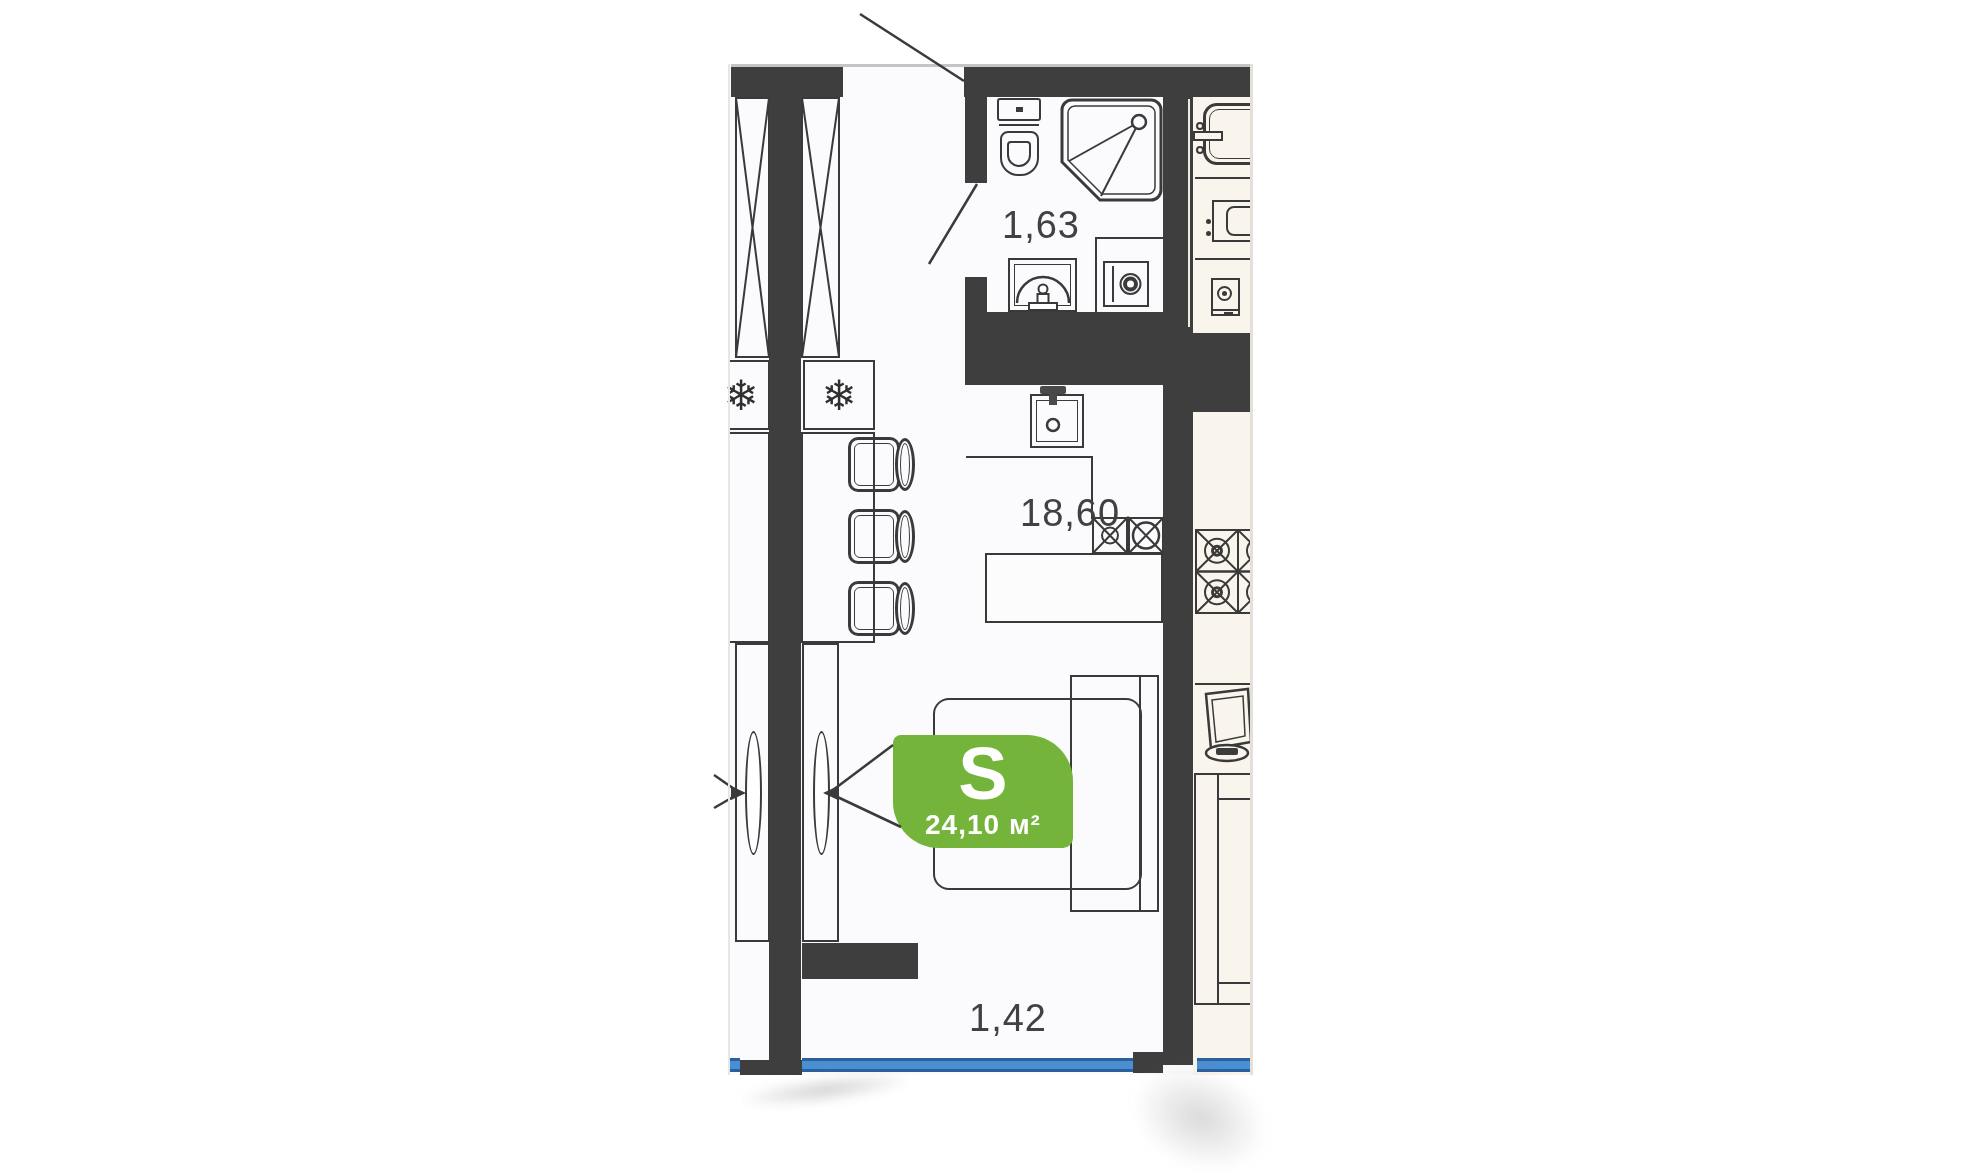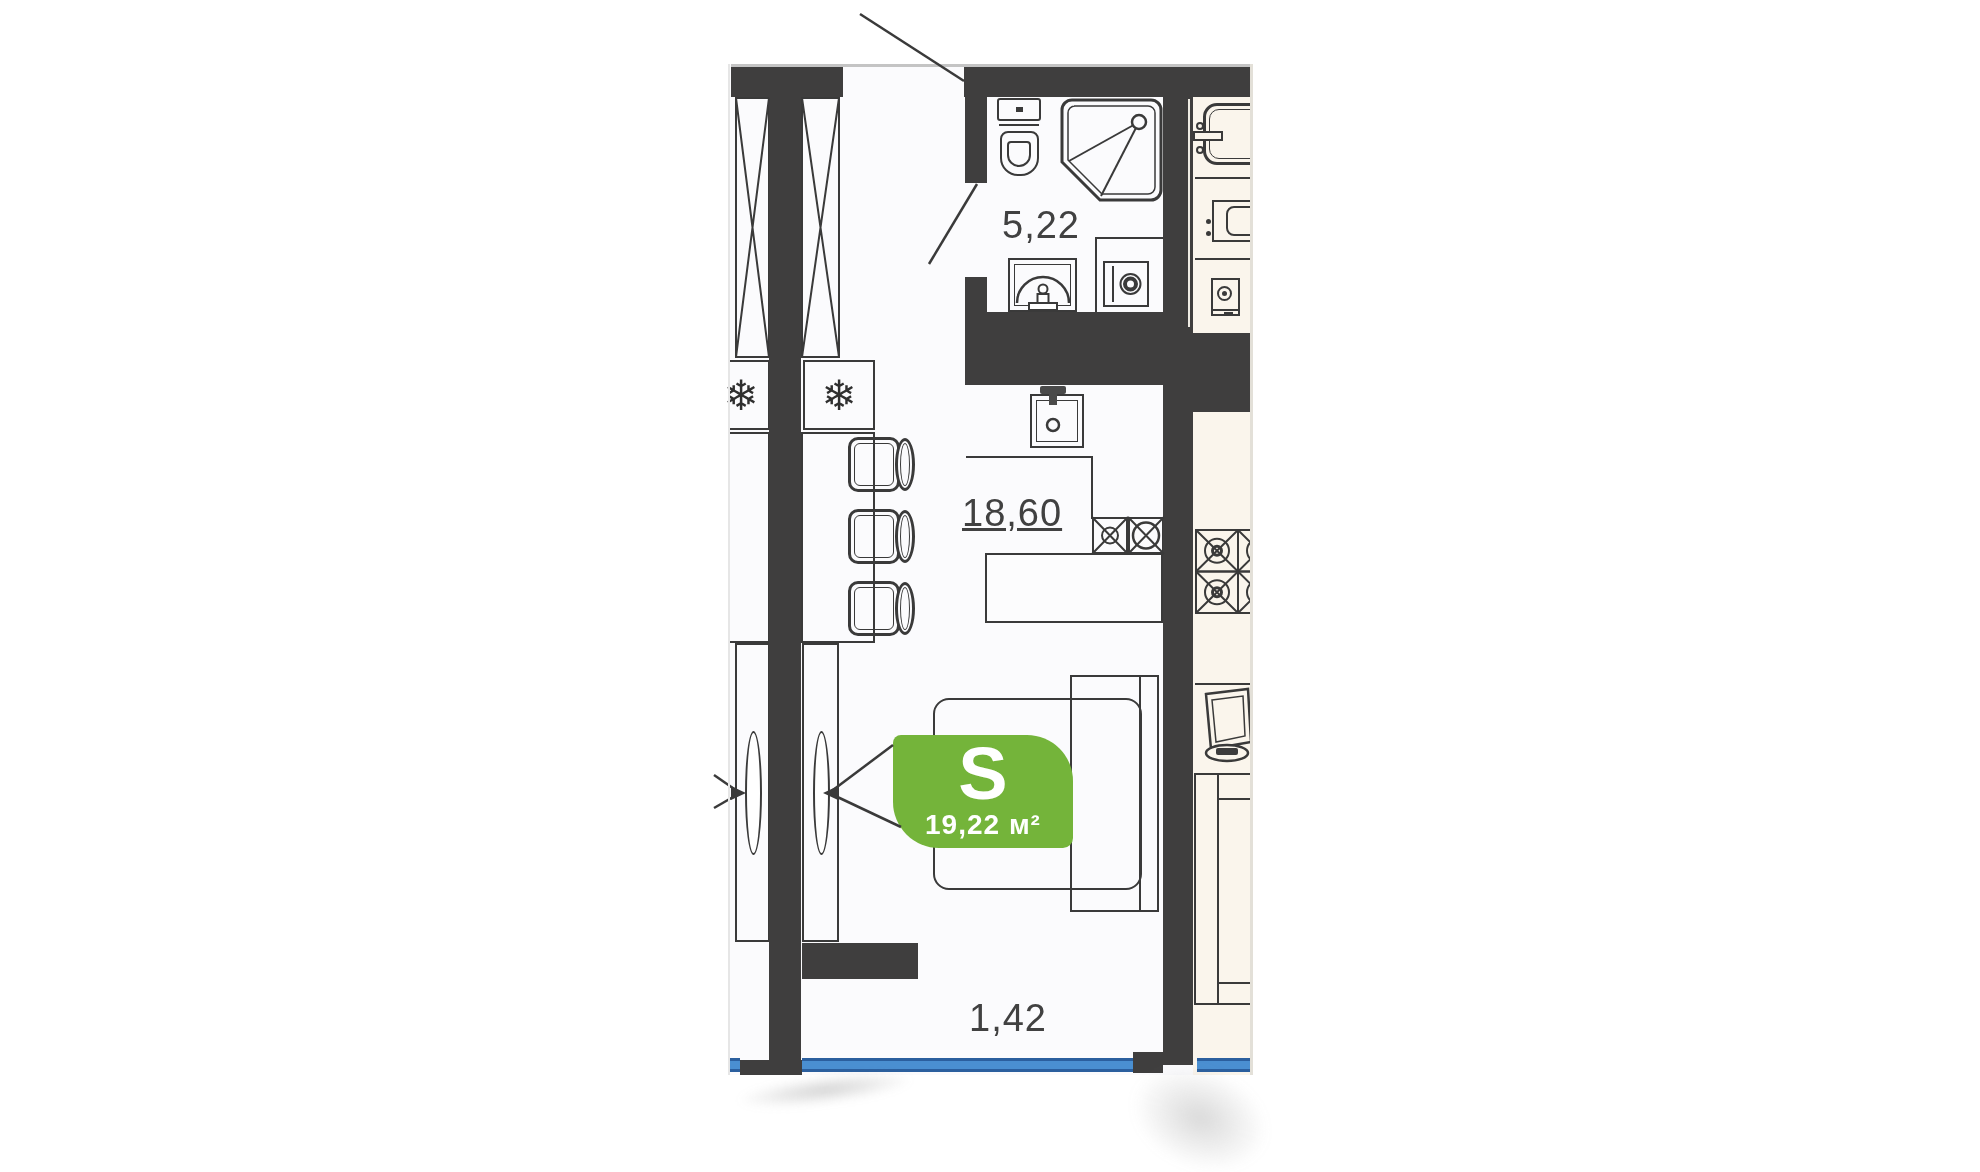--- a/index.html
+++ b/index.html
@@ -100,40 +100,40 @@
   <div class="box" style="left:802px;top:643px;width:37px;height:299px;"></div>
   <div class="lens" style="left:745px;top:731px;"></div>
   <div class="lens" style="left:813px;top:731px;"></div>
 
   <div class="box" style="left:997px;top:98px;width:44px;height:23px;border-width:2.5px;border-radius:3px;"></div>
   <div class="ln" style="left:999px;top:124px;width:40px;height:2px;"></div>
   <div class="ln" style="left:1016px;top:107px;width:7px;height:5px;"></div>
   <div class="box" style="left:1000px;top:131px;width:39px;height:45px;border-width:2.5px;border-radius:8px 8px 18px 18px;"></div>
   <div class="box" style="left:1007px;top:141px;width:24px;height:26px;border-radius:4px 4px 12px 12px;"></div>
 
-  <div class="dim" style="left:1002px;top:204px;">5,22</div>
+  <div class="dim" style="left:1002px;top:204px;">1,63</div>
 
   <div class="box" style="left:1008px;top:258px;width:69px;height:54px;border-width:2.5px;">
       <span class="inset"></span>
     </div>
   <div class="ln" style="left:1095px;top:237px;width:2px;height:75px;"></div>
   <div class="ln" style="left:1095px;top:237px;width:68px;height:2px;"></div>
   <div class="box" style="left:1103px;top:261px;width:46px;height:46px;border-width:2.5px;"></div>
   <div class="ln" style="left:1112px;top:266px;width:2px;height:36px;"></div>
 
   <div class="ln" style="left:966px;top:456px;width:127px;height:2px;"></div>
   <div class="ln" style="left:1091px;top:456px;width:2px;height:63px;"></div>
   <div class="box" style="left:1092px;top:517px;width:36px;height:37px;"></div>
   <div class="box" style="left:1128px;top:517px;width:36px;height:37px;"></div>
   <div class="box" style="left:1030px;top:394px;width:54px;height:54px;border-width:2.5px;">
       <span class="inset"></span>
     </div>
   <div class="whitebox" style="left:985px;top:553px;width:178px;height:70px;border-width:2.5px;"></div>
 
-  <div class="dim" style="left:962px;top:492px;text-decoration:underline;">18,60</div>
+  <div class="dim" style="left:1020px;top:492px;">18,60</div>
 
   <div class="box" style="left:1070px;top:675px;width:89px;height:237px;"></div>
   <div class="ln" style="left:1139px;top:675px;width:2px;height:237px;"></div>
   <div class="box" style="left:933px;top:698px;width:209px;height:192px;border-width:2.5px;border-radius:16px;"></div>
 
   <div class="wall" style="left:731px;top:67px;width:112px;height:30px;"></div>
   <div class="wall" style="left:964px;top:67px;width:286px;height:30px;"></div>
   <div class="wall" style="left:769px;top:97px;width:32px;height:963px;"></div>
   <div class="wall" style="left:740px;top:1060px;width:62px;height:15px;"></div>
   <div class="wall" style="left:802px;top:943px;width:116px;height:36px;"></div>
@@ -145,21 +145,21 @@
   <div class="abs" style="left:1188px;top:99px;width:2px;height:228px;background:#EFECE4;"></div>
 
   <div class="bluewin" style="left:728px;top:1058px;width:12px;"></div>
   <div class="bluewin" style="left:802px;top:1058px;width:331px;"></div>
   <div class="bluewin" style="left:1197px;top:1058px;width:56px;"></div>
 
   <div class="dim" style="left:969px;top:997px;">1,42</div>
 
   <div class="badge">
     <div class="big">S</div>
-    <div class="small">19,22 м²</div>
+    <div class="small">24,10 м²</div>
   </div>
 
   <svg width="1980" height="1172" viewBox="0 0 1980 1172">
     <defs>
         <clipPath id="planclip">
           <rect x="0" y="0" width="1253" height="1172"></rect>
         </clipPath>
       </defs>
     <g clip-path="url(#planclip)" stroke="#3A3A3A" fill="none">
 

